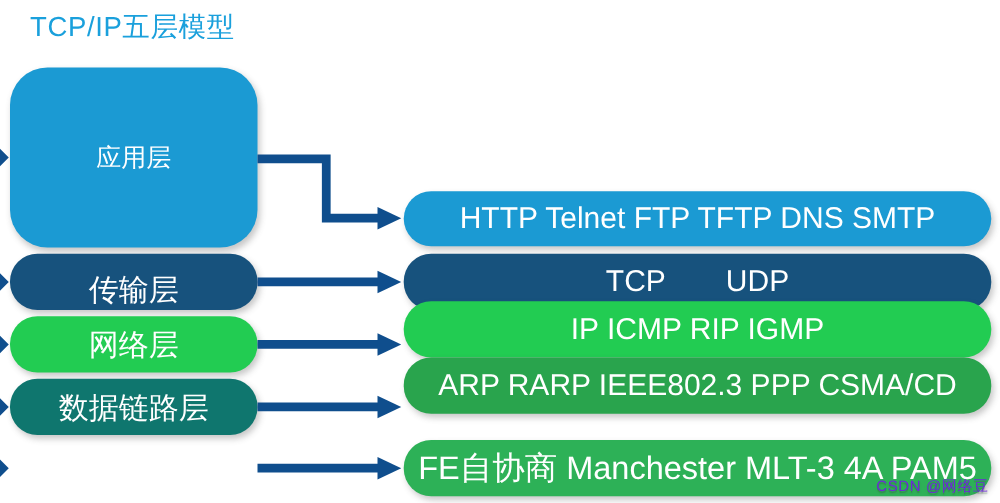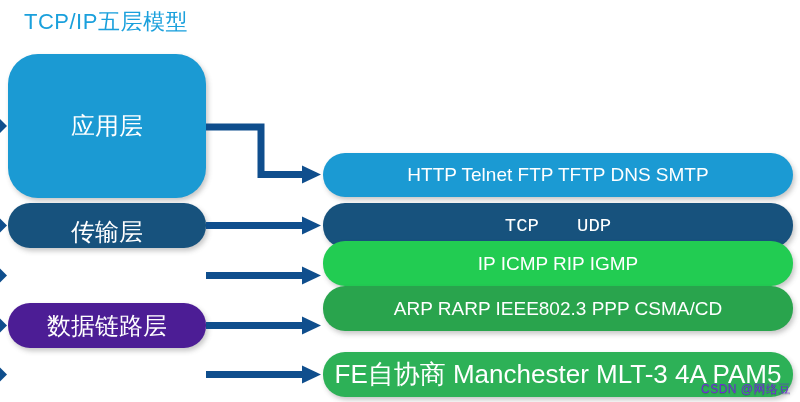--- a/index.html
+++ b/index.html
@@ -18,30 +18,30 @@
 
   .box {
     position: absolute;
     display: flex; align-items: center; justify-content: center;
     color: #ffffff;
     box-shadow: 2px 3px 5px rgba(70,70,70,0.30);
   }
 
   
   .lb { left: 8px; width: 198px; border-radius: 22px; font-size: 24px; }
-  .lb-0 { top: 54px;  height: 144px; border-radius: 30px; font-size: 24px; }
+  .lb-0 { top: 54px;  height: 144px; border-radius: 30px; font-size: 20px; }
   .lb-1 { top: 203px; height: 45px; align-items: flex-end; }
   .lb-2 { top: 253px; height: 45px; }
   .lb-3 { top: 303px; height: 45px; }
   .lb-4 { top: 352px; height: 45px; }
 
   
-  .rb { left: 323px; width: 470px; height: 45px; border-radius: 22px; font-size: 19px; }
+  .rb { left: 323px; width: 470px; height: 45px; border-radius: 22px; font-size: 24px; }
   .rb-0 { top: 153px; height: 44px; }
-  .rb-1 { top: 203px; font-family: Liberation Mono, monospace; }
+  .rb-1 { top: 203px; }
   .rb-2 { top: 241px; }
   .rb-3 { top: 286px; }
   .rb-4 { top: 352px; font-size: 26px; }
 
   .box-label { white-space: pre; }
 
   svg.arrows {
     position: absolute; left: 0; top: 0;
     width: 800px; height: 402px;
     pointer-events: none;
@@ -61,21 +61,24 @@
 <div class="canvas">
 
   <div class="title" style="color: rgb(26, 160, 220);">TCP/IP五层模型</div>
 
   <div class="box lb lb-0" style="background-color: rgb(27, 154, 211);">
     <span class="box-label">应用层</span>
   </div>
   <div class="box lb lb-1" style="background-color: rgb(23, 82, 125);">
     <span class="box-label">传输层</span>
   </div>
-  <div class="box lb lb-3" style="background-color: #4c1d95;">
+  <div class="box lb lb-2" style="background-color: rgb(34, 204, 82);">
+    <span class="box-label">网络层</span>
+  </div>
+  <div class="box lb lb-3" style="background-color: #0f766e;">
     <span class="box-label">数据链路层</span>
   </div>
 
   <div class="box rb rb-0" style="background-color: rgb(27, 154, 211);">
     <span class="box-label">HTTP Telnet FTP TFTP DNS SMTP</span>
   </div>
   <div class="box rb rb-1" style="background-color: rgb(23, 82, 125);">
     <span class="box-label">TCP  UDP</span>
   </div>
   <div class="box rb rb-2" style="background-color: rgb(34, 204, 82);">

